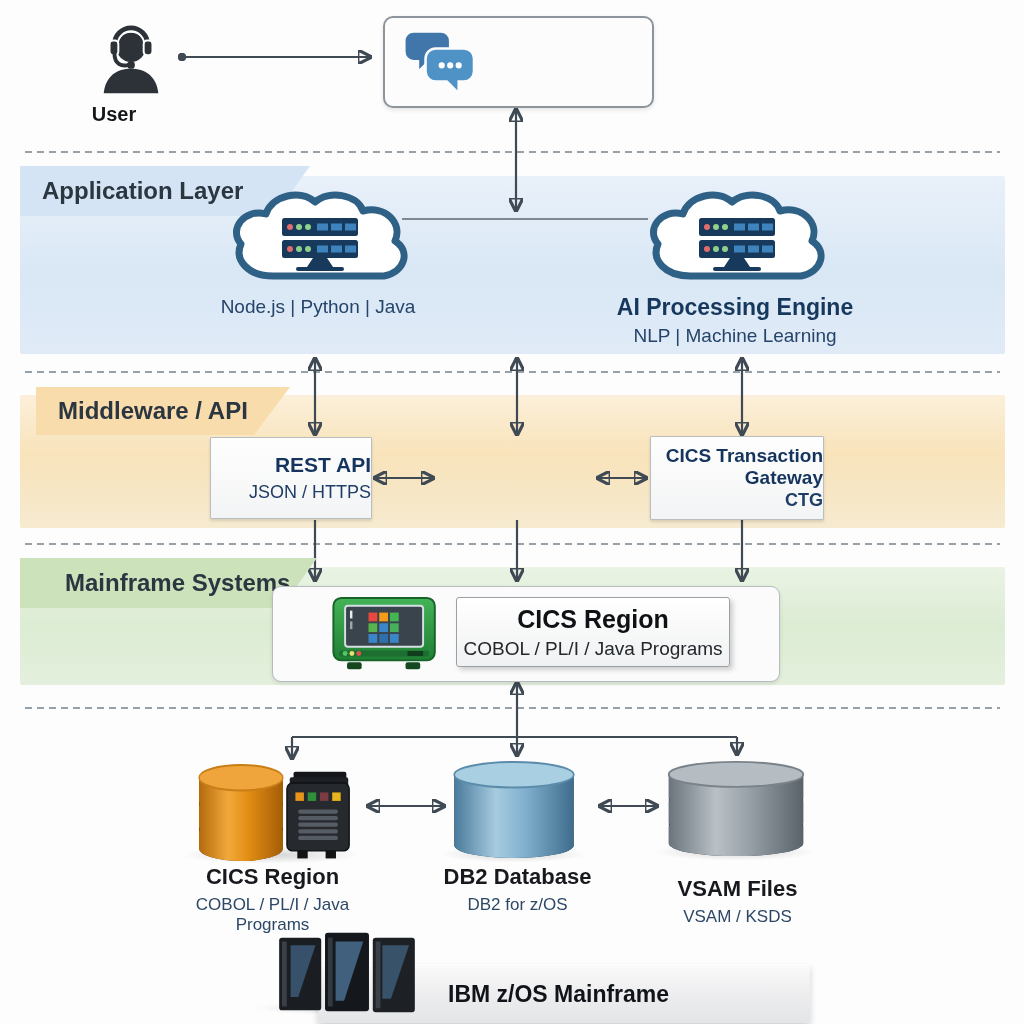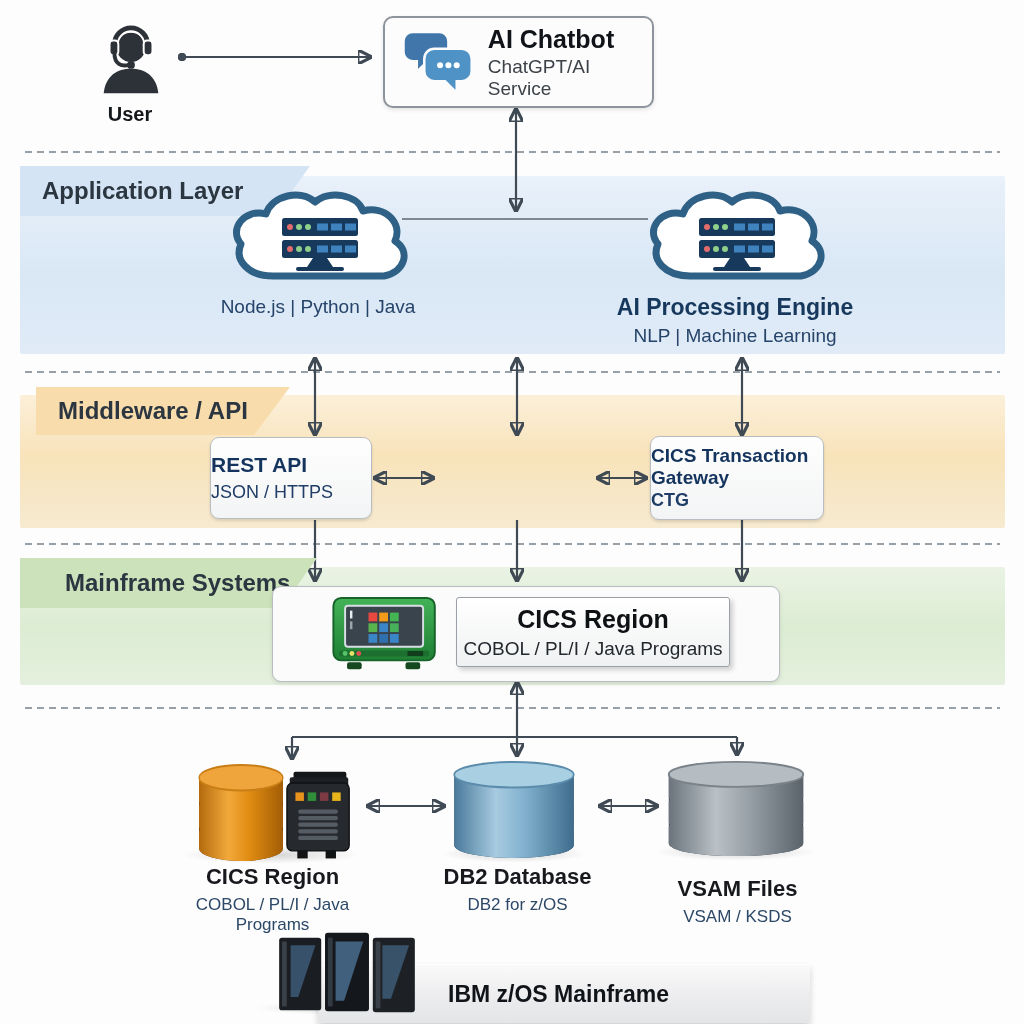--- a/index.html
+++ b/index.html
@@ -26,22 +26,22 @@
   .chatbox{z-index:3;background:#fcfcfd;border:2px solid #8d949b;border-radius:10px;
            box-shadow:0 2px 4px rgba(0,0,0,.10);display:flex;align-items:center;}
   .chatbox .t1{font-size:25px;font-weight:700;color:#101418;}
   .chatbox .t2{font-size:19px;color:#3c4248;margin-top:2px;}
   
   .cloudnode{z-index:3;text-align:center;}
   .cloudnode .t1{font-size:23px;font-weight:700;color:#16385c;margin-top:2px;}
   .cloudnode .t2{font-size:19px;color:#26446a;margin-top:4px;}
   
   .mwbox{z-index:3;background:linear-gradient(#fefefe,#f3f4f5);border:1.5px solid #b8bdc2;
-         border-radius:9px;box-shadow:0 2px 3px rgba(0,0,0,.12);
-         display:flex;flex-direction:column;justify-content:center;text-align:left;}
+         border-radius:1px;box-shadow:0 2px 3px rgba(0,0,0,.12);
+         display:flex;flex-direction:column;justify-content:center;text-align:right;}
   .mwbox .t1{font-size:21px;font-weight:700;color:#14345e;line-height:1.15;}
   .mwbox .t2{font-size:18px;color:#1f3d66;margin-top:4px;}
   .mwbox.ctg .t1{font-size:19px;}
   .mwbox.ctg .t2{font-weight:700;margin-top:2px;}
   
   .cicsbox{z-index:3;background:#fbfbfc;border:1.5px solid #b7bcc0;border-radius:9px;
            box-shadow:0 2px 4px rgba(0,0,0,.10);}
   .cicspanel{position:absolute;background:linear-gradient(#ffffff,#f0f1f2);
              border:1px solid #9aa0a5;border-radius:3px;
              box-shadow:3px 3px 5px rgba(0,0,0,.18);
@@ -127,36 +127,32 @@
   <svg class="abs icon" style="left:92px;top:20px;" width="78" height="80" viewBox="0 0 80 80">
     <circle cx="40" cy="27" r="15" fill="#2d3238"></circle>
     <path d="M12 74 C14 56 26 49 40 49 C54 49 66 56 68 74 Z" fill="#2d3238"></path>
     <path d="M23 24 A17 17 0 0 1 57 24" fill="none" stroke="#ffffff" stroke-width="9"></path>
     <path d="M23 24 A17 17 0 0 1 57 24" fill="none" stroke="#2d3238" stroke-width="5"></path>
     <rect x="18" y="20" width="9" height="15" rx="3.5" fill="#2d3238" stroke="#ffffff" stroke-width="2"></rect>
     <rect x="53" y="20" width="9" height="15" rx="3.5" fill="#2d3238" stroke="#ffffff" stroke-width="2"></rect>
     <path d="M23 33 C23 44 30 47 38 45" fill="none" stroke="#2d3238" stroke-width="4"></path>
     <circle cx="40" cy="45" r="4" fill="#2d3238"></circle>
   </svg>
-  <div class="abs userlabel" style="left:80px;top:103px;width:100px;">
+  <div class="abs userlabel" style="left:64px;top:103px;width:100px;">
     <span>User</span>
   </div>
 
   <div class="abs chatbox" style="left:383px;top:16px;width:267px;height:88px;">
     <svg class="icon" style="margin-left:16px;" width="78" height="68" viewBox="0 0 90 80">
       <path d="M14 4 h32 a11 11 0 0 1 11 11 v13 a11 11 0 0 1 -11 11 h-14 l-13 13 v-13 h-5 a11 11 0 0 1 -11 -11 V15 a11 11 0 0 1 11 -11 z" fill="#4076aa" stroke="#fcfcfd" stroke-width="3"></path>
       <path d="M40 24 h33 a12 12 0 0 1 12 12 v15 a12 12 0 0 1 -12 12 h-6 v14 l-14 -14 h-13 a12 12 0 0 1 -12 -12 V36 a12 12 0 0 1 12 -12 z" fill="#4f93c6" stroke="#fcfcfd" stroke-width="3"></path>
       <circle cx="47" cy="44" r="3.6" fill="#ffffff"></circle>
       <circle cx="57" cy="44" r="3.6" fill="#ffffff"></circle>
       <circle cx="67" cy="44" r="3.6" fill="#ffffff"></circle>
     </svg>
-    <div style="margin-left:12px;">
-      <div class="t1">AI Chatbot</div>
-      <div class="t2">ChatGPT/AI Service</div>
-    </div>
   </div>
 
   <div class="abs cloudnode" style="left:198px;top:188px;width:240px;">
     <svg class="icon" width="200" height="100" viewBox="0 0 200 100">
       <path d="M55 88 C30 88 16 72 23 56 C10 41 27 20 48 26 C54 7 83 1 97 14 C111 2 139 6 145 23 C167 17 185 35 177 53 C193 63 187 84 166 88 Z" fill="#ffffff" stroke="#2f6186" stroke-width="7" stroke-linejoin="round"></path>
       <rect x="60" y="27" width="84" height="48" fill="#ffffff"></rect>
       <rect x="64" y="30" width="76" height="18" rx="2.5" fill="#16395c"></rect>
       <circle cx="72" cy="39" r="3" fill="#e06c6c"></circle>
         <circle cx="81" cy="39" r="3" fill="#8fd08a"></circle>
         <circle cx="90" cy="39" r="3" fill="#8fd08a"></circle>

